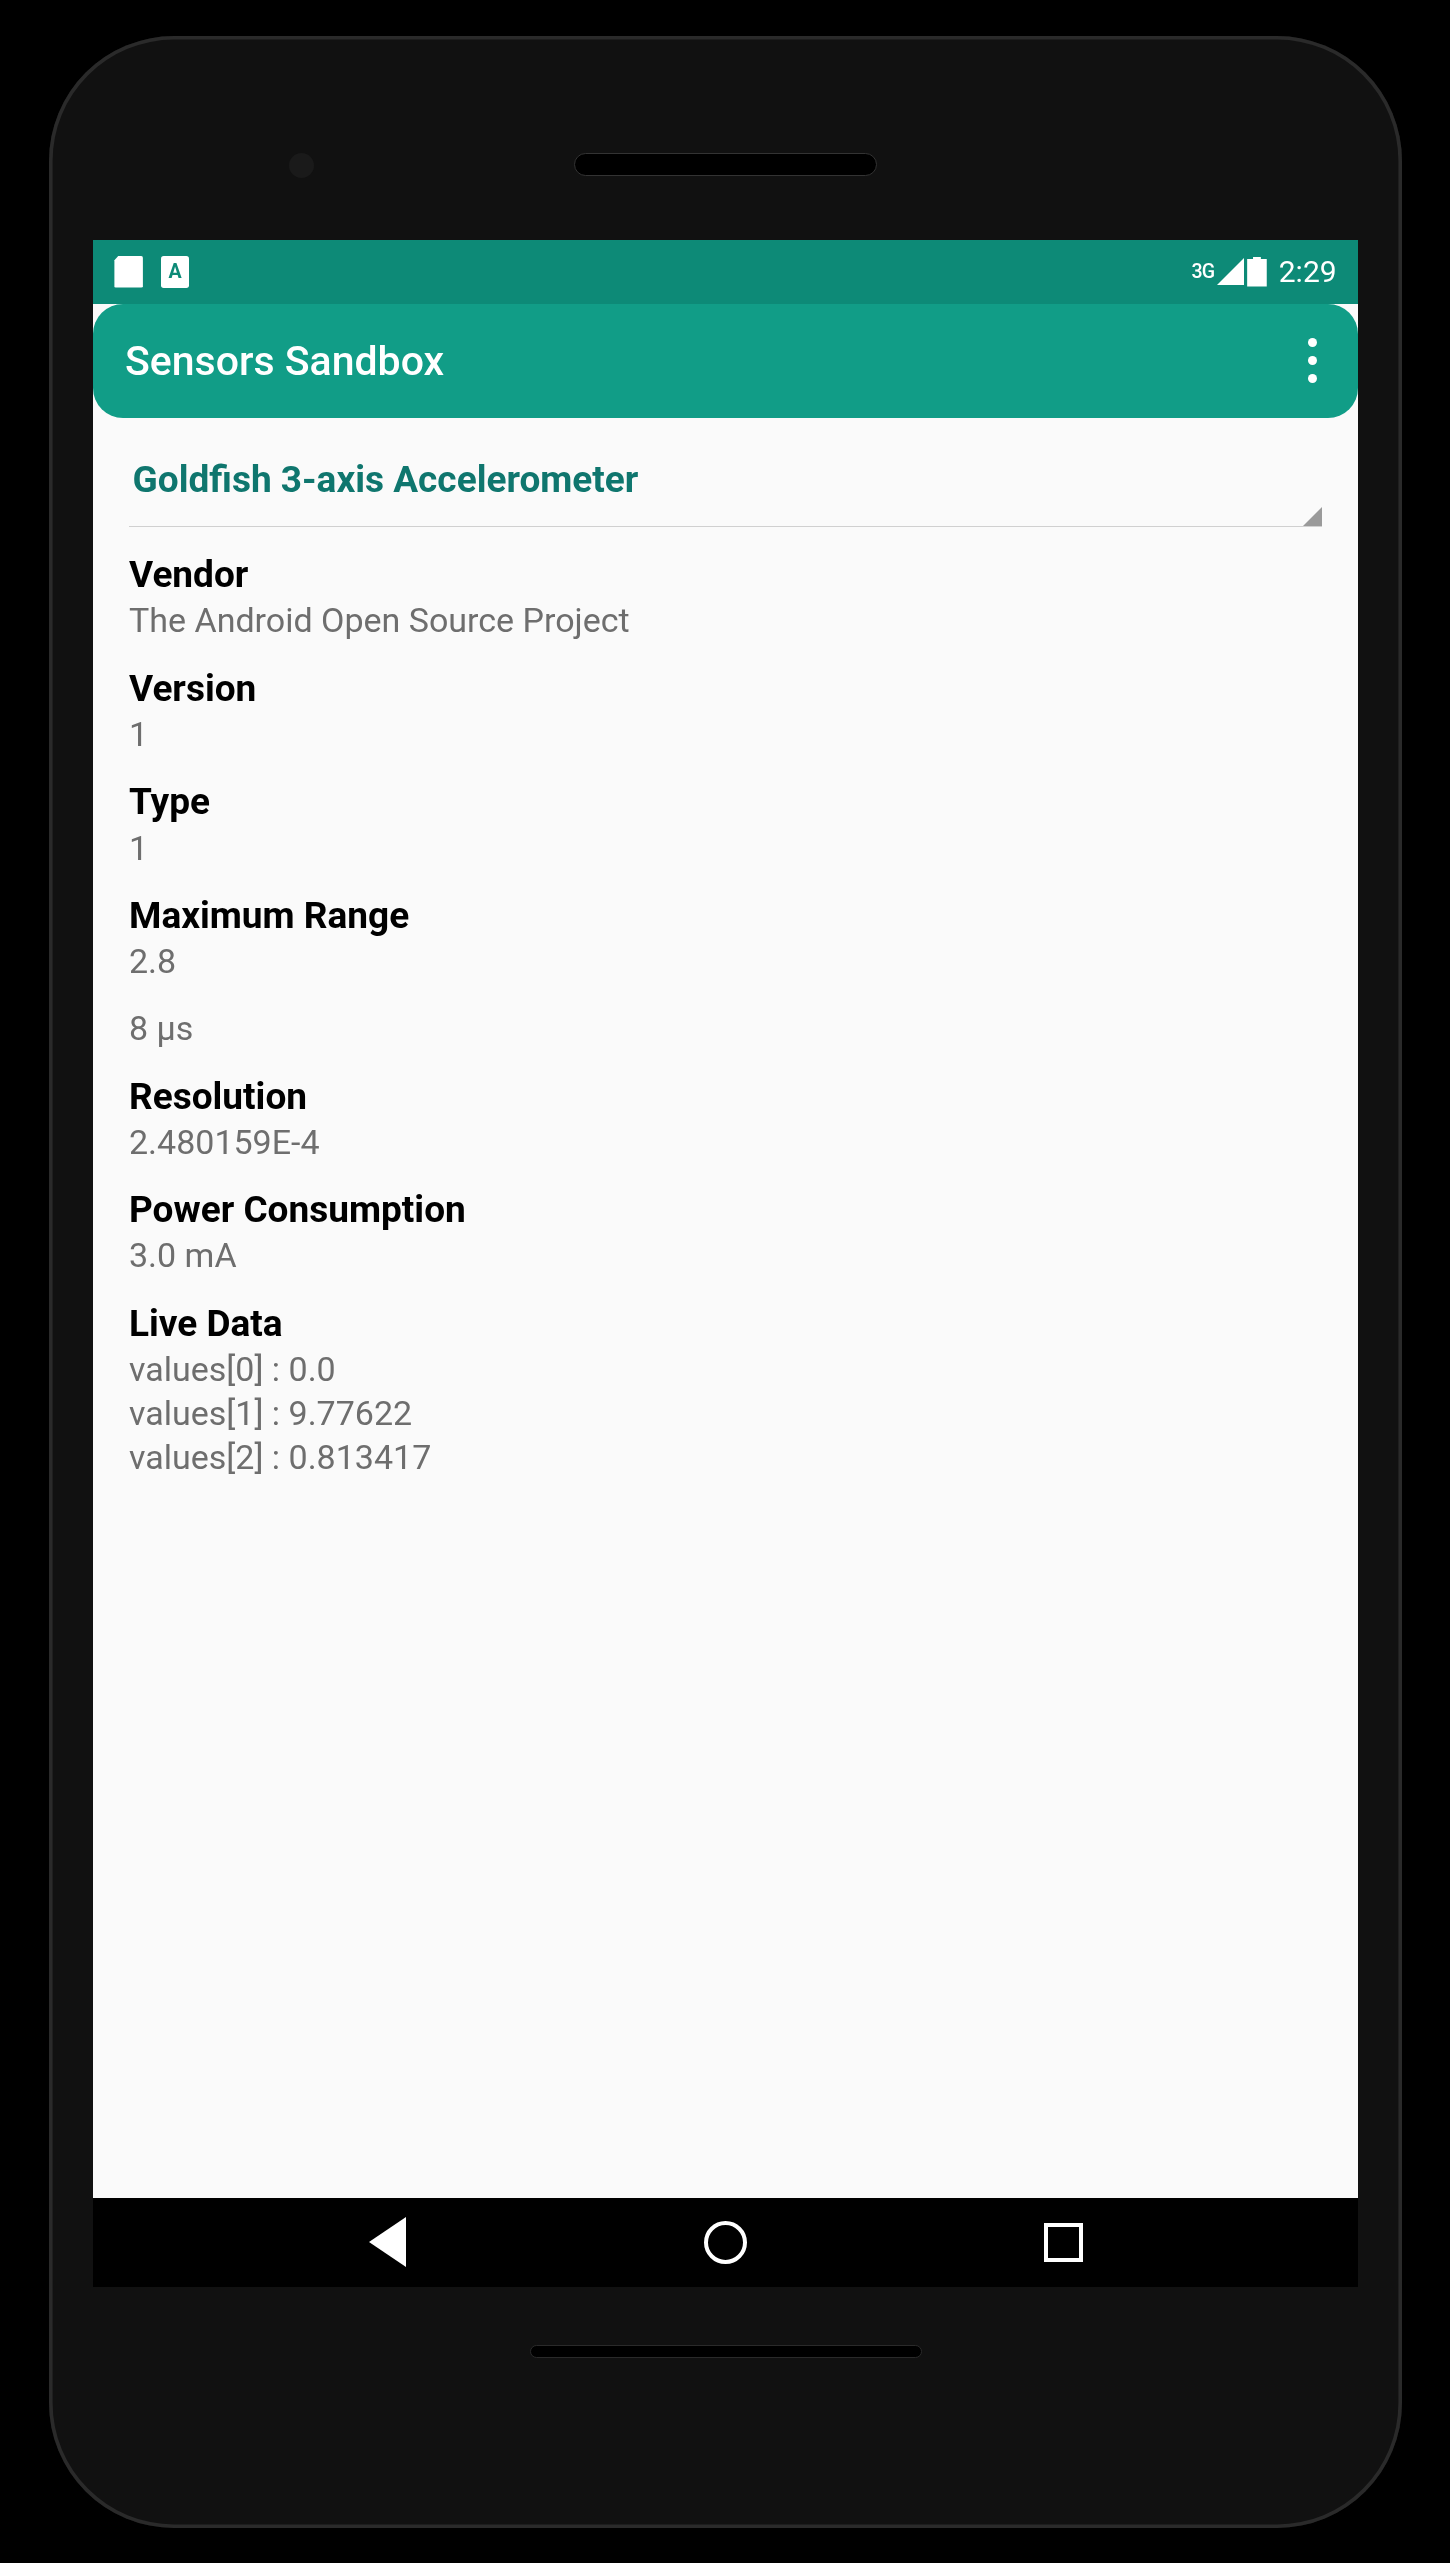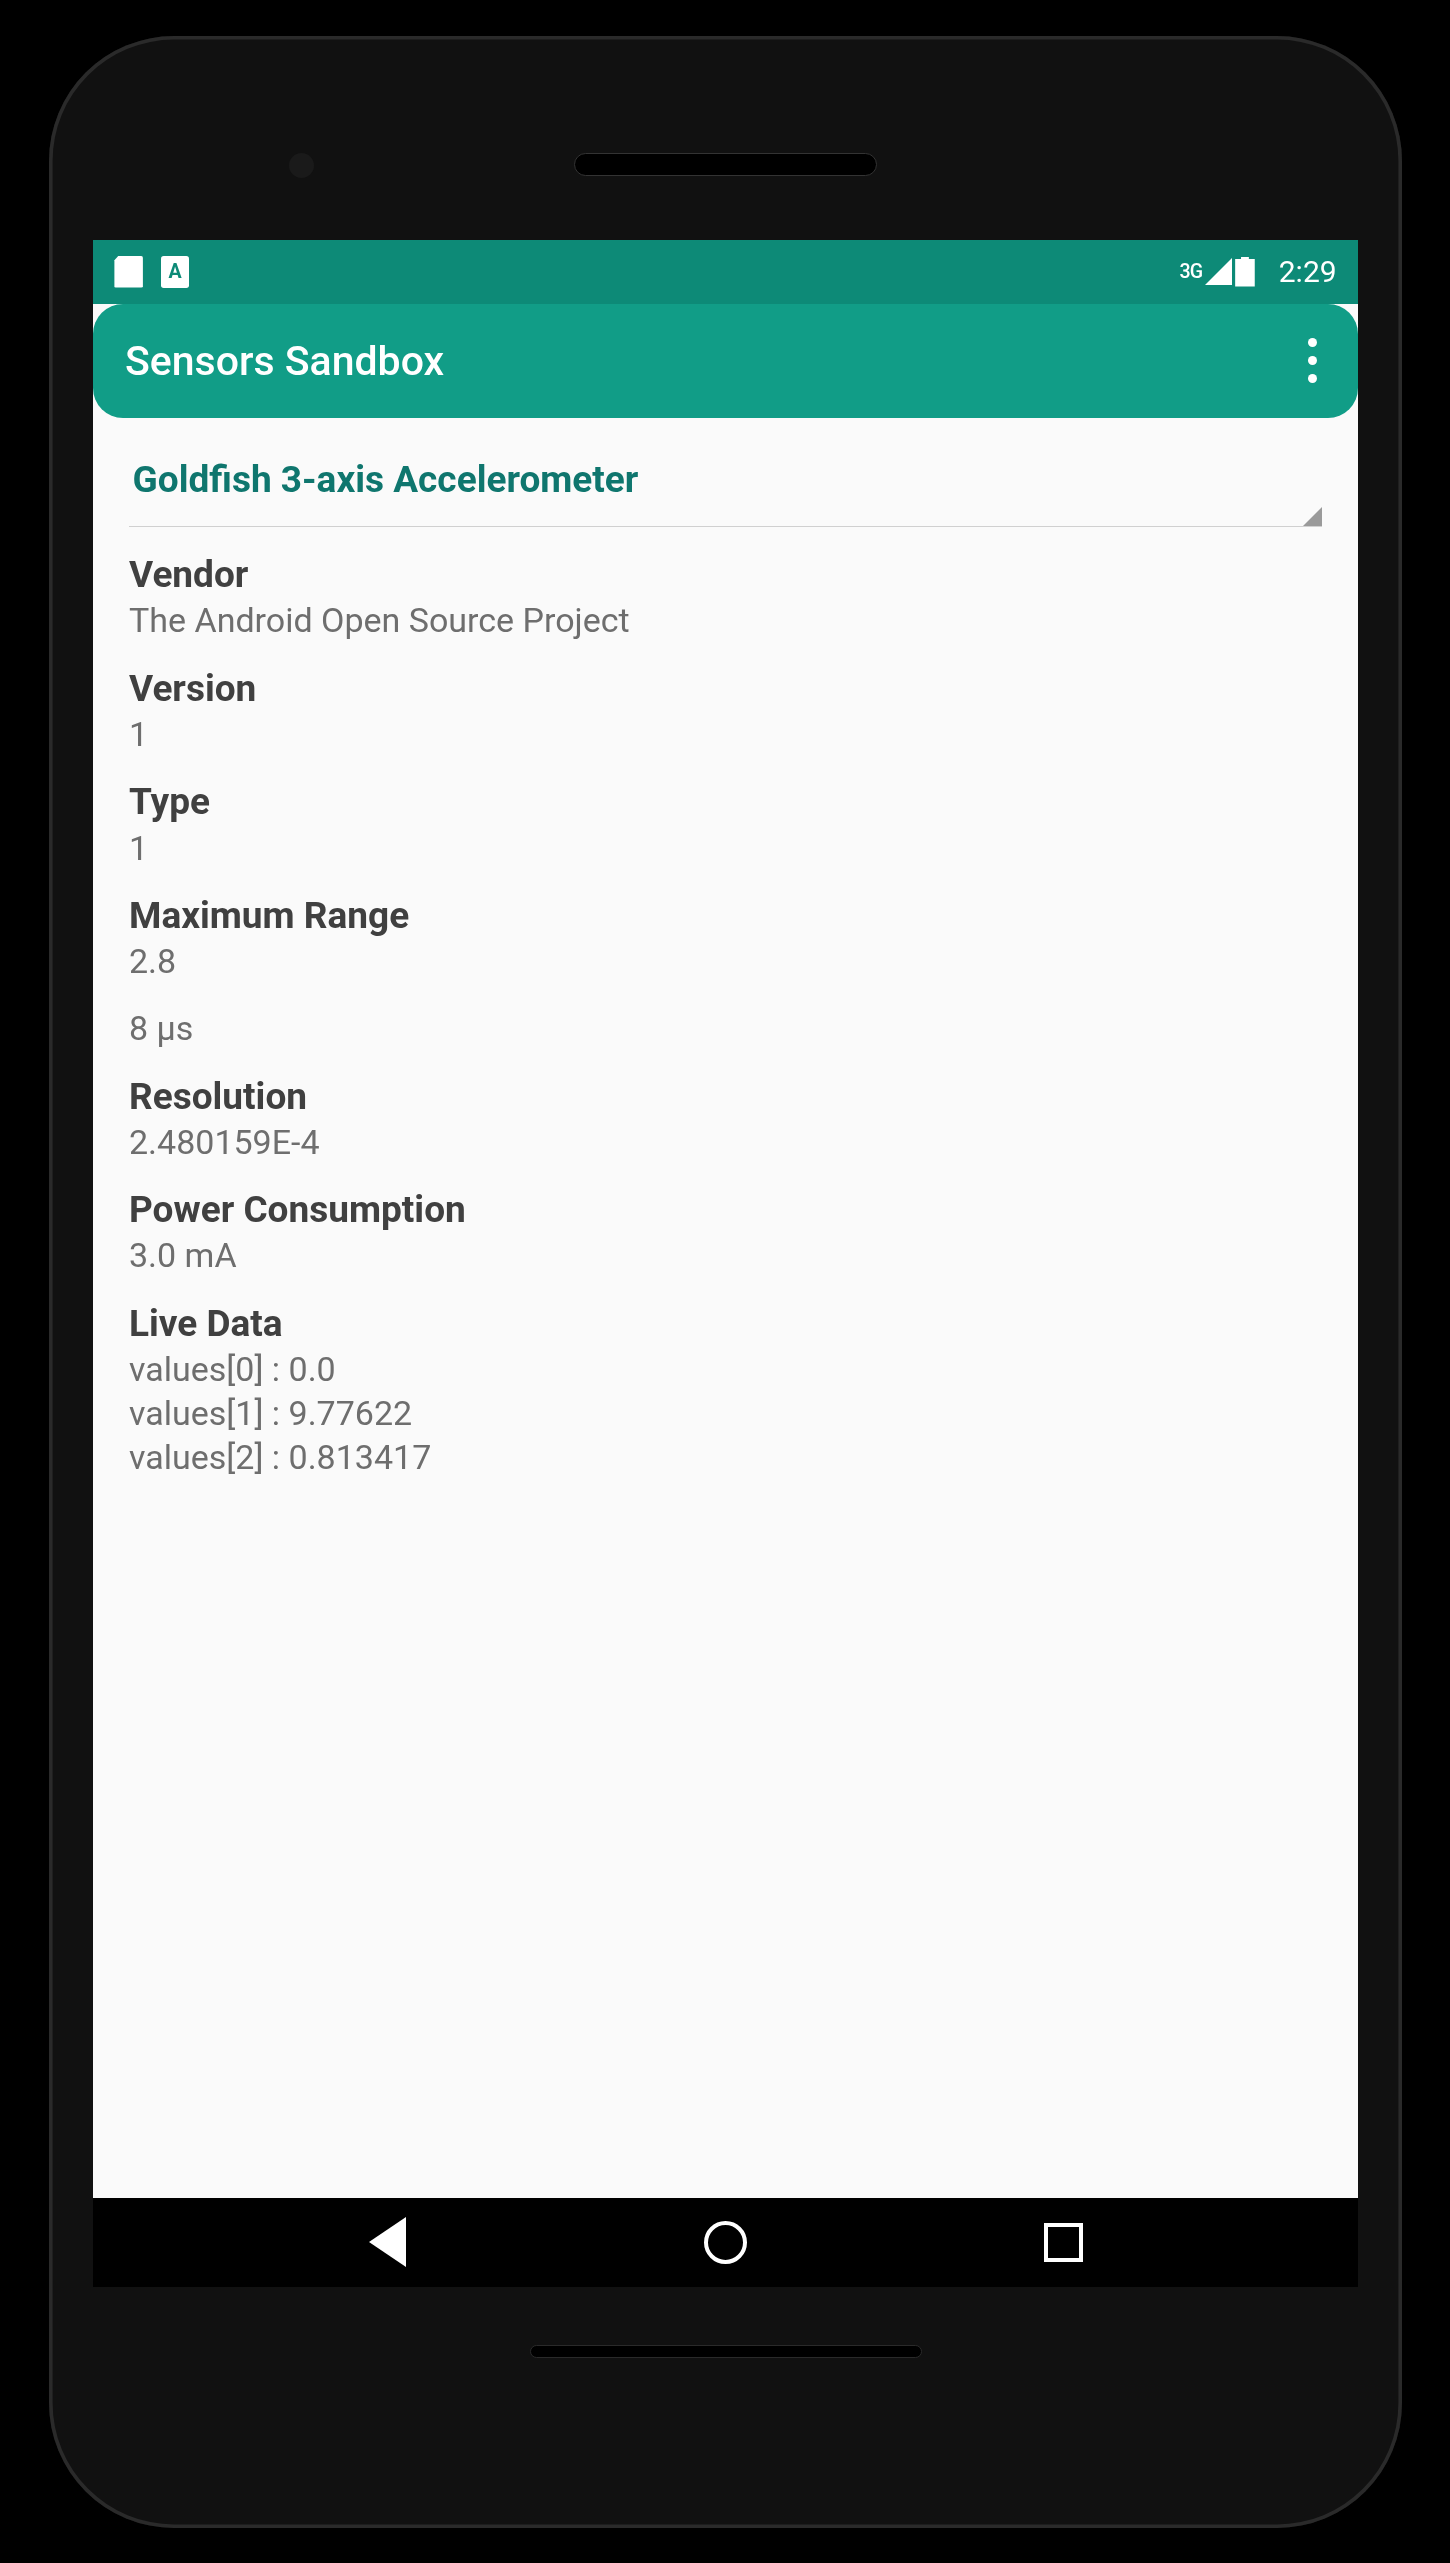--- a/index.html
+++ b/index.html
@@ -61,21 +61,21 @@
     color: #fff;
     font-size: 27px;
   }
   .status-left { display: flex; gap: 18px; align-items: center; }
   .status-right { display: flex; gap: 3px; align-items: center; }
   .sd-icon { width: 28.5px; height: 32px; background: #fff; border-radius: 1.8px; clip-path: polygon(0 15%, 15% 0, 100% 0, 100% 100%, 0 100%); }
   .a-icon { width: 28.5px; height: 32px; background: #fff; border-radius: 2.7px; display:flex; align-items:center; justify-content:center; color:#0d8a77; font-size:19.6px; font-weight:bold;}
   .signal-3g { font-size: 19.6px; font-weight: 500; letter-spacing: -0.9px; }
   .signal-tri { width: 0; height: 0; border-style: solid; border-width: 0 0 27px 27px; border-color: transparent transparent #fff transparent; }
   .battery-icon { width: 19.6px; height: 30px; background: #fff; clip-path: polygon(30% 0, 70% 0, 70% 8%, 100% 8%, 100% 100%, 0 100%, 0 8%, 30% 8%); position:relative;}
-  .clock { font-size: 30px; font-weight: 400; margin-left: 21px; }
+  .clock { font-size: 30px; font-weight: 400; margin-left: 9px; }
   .app-bar {
     height: 114px;
     background: #119d87;
     display: flex;
     align-items: center;
     justify-content: space-between;
     padding: 0 32px;
     color: #fff;
     border-radius: 30px;
   }
@@ -99,21 +99,21 @@
   .spinner-tri {
     width: 0; height: 0;
     border-style: solid;
     border-width: 0 0 19.6px 19.6px;
     border-color: transparent transparent #9a9a9a transparent;
     position: absolute;
     right: 0;
     bottom: 0;
   }
   .field { margin-bottom: 21.4px; }
-  .field-label { font-size: 37px; font-weight: 700; color: #404040; line-height: 1.25; }
+  .field-label { font-size: 37px; font-weight: 700; color: #000000; line-height: 1.25; }
   .field-value { font-size: 34px; font-weight: 400; color: #6e6e6e; line-height: 1.35; }
   .live-values .field-value { line-height: 1.3; }
   .nav-bar {
     position: absolute;
     bottom: 0;
     left: 0;
     right: 0;
     height: 89px;
     background: #000;
     display: flex;

